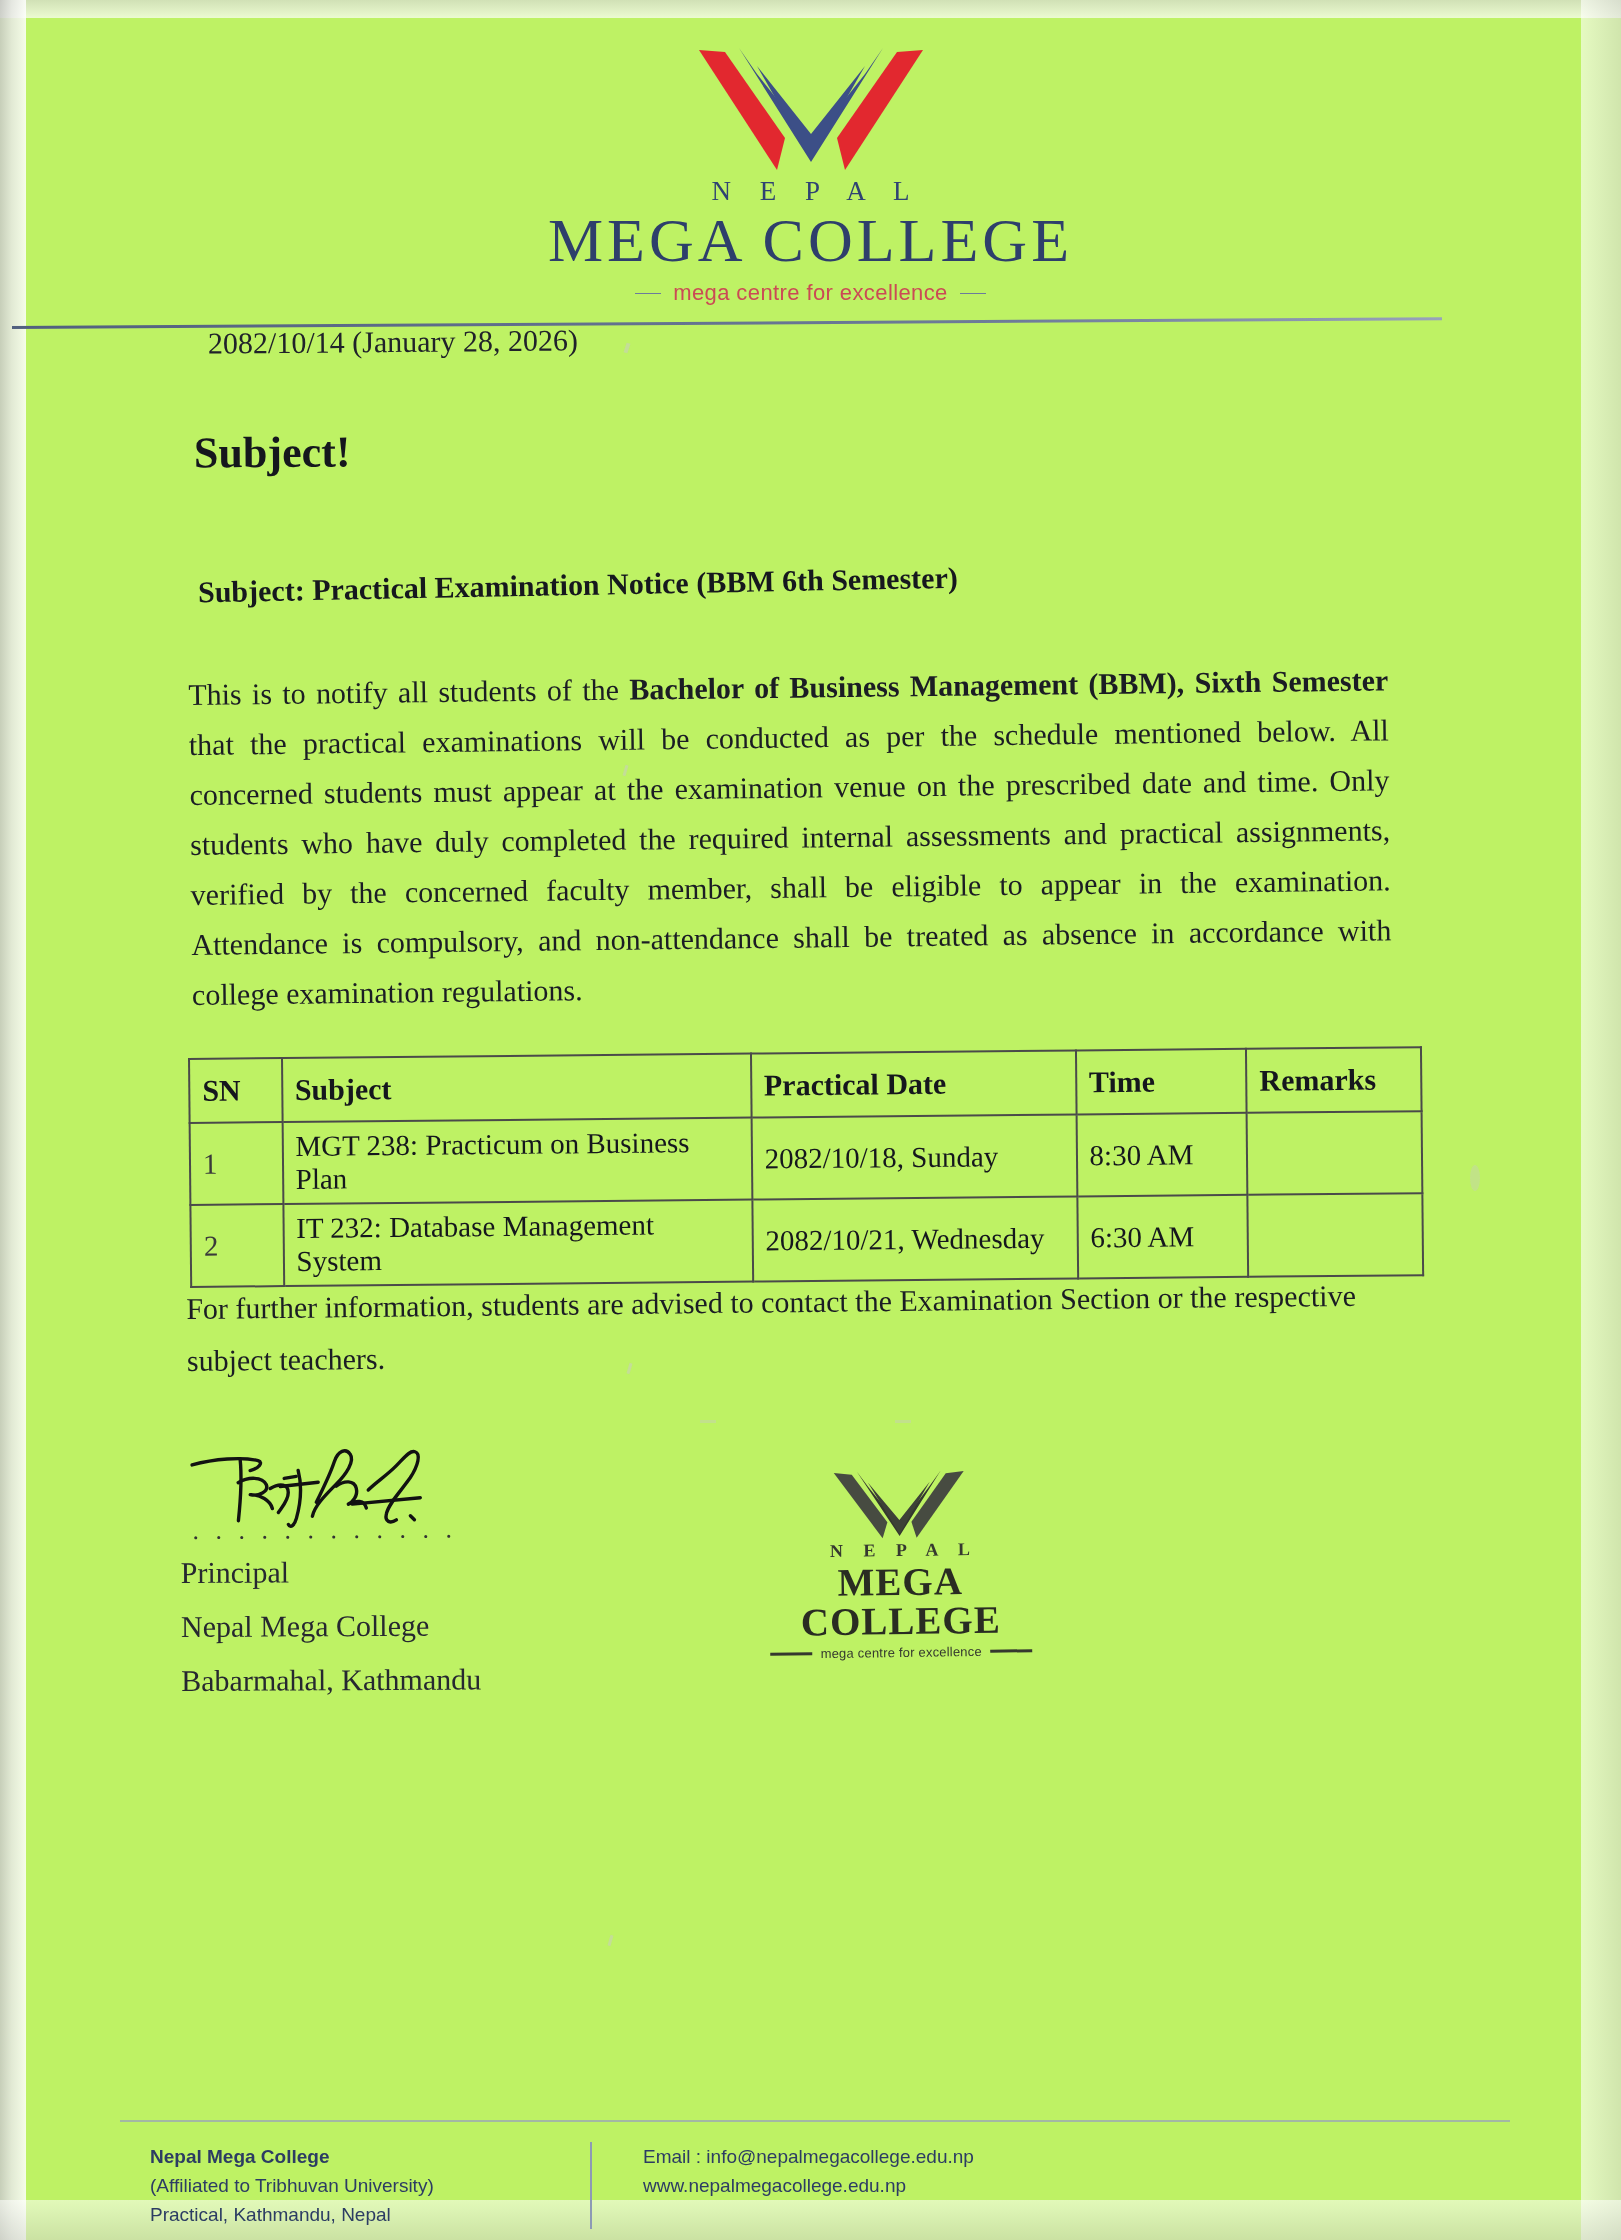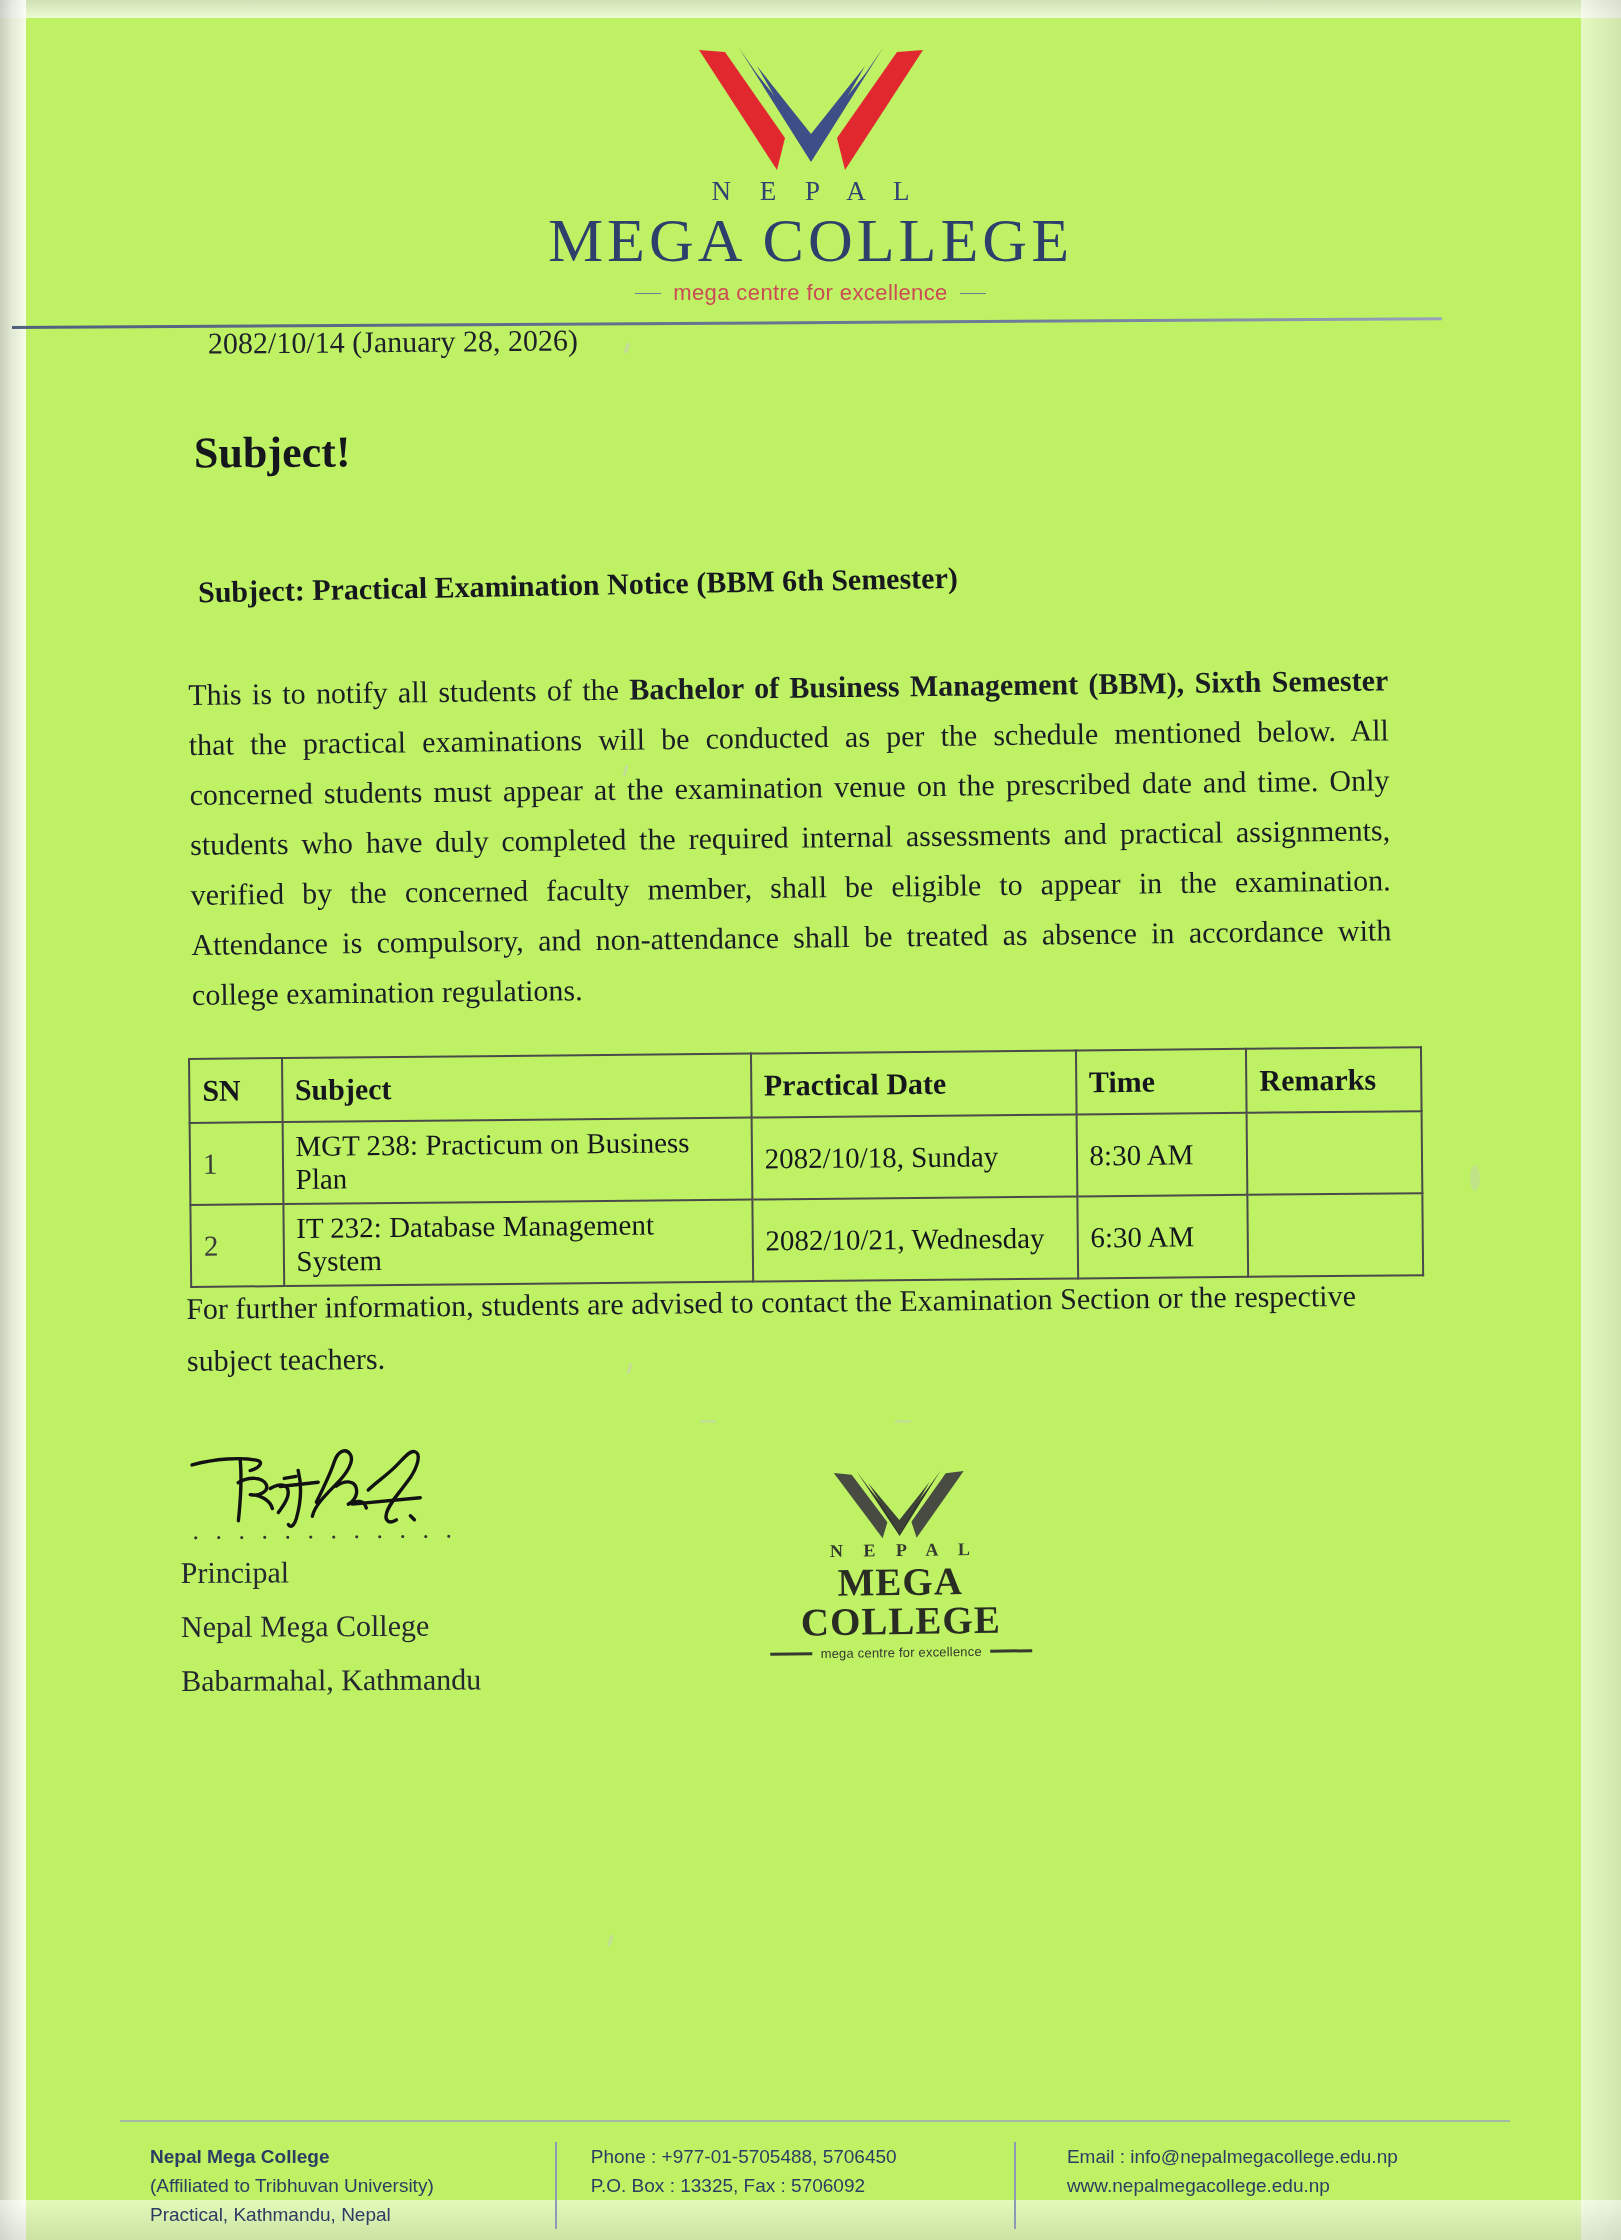--- a/index.html
+++ b/index.html
@@ -413,24 +413,20 @@
     </div>
   </div>
 
   <div class="footer-rule"></div>
   <div class="footer">
     <div class="footer-col c1">
       <div class="footer-strong">Nepal Mega College</div>
       <div>(Affiliated to Tribhuvan University)</div>
       <div>Practical, Kathmandu, Nepal</div>
     </div>
-    <div class="footer-col c2">
-      <div>Phone : +977-01-5705488, 5706450</div>
-      <div>P.O. Box : 13325, Fax : 5706092</div>
-    </div>
     <div class="footer-col c3">
       <div>Email : info@nepalmegacollege.edu.np</div>
       <div>www.nepalmegacollege.edu.np</div>
     </div>
   </div>
 
   <div class="artifact" style="left:625px; top:343px; width:4px; height:10px; transform:rotate(18deg);"></div>
   <div class="artifact" style="left:624px; top:765px; width:3px; height:11px; transform:rotate(16deg);"></div>
   <div class="artifact" style="left:628px; top:1363px; width:3px; height:11px; transform:rotate(16deg);"></div>
   <div class="artifact" style="left:609px; top:1935px; width:3px; height:11px; transform:rotate(16deg);"></div>

